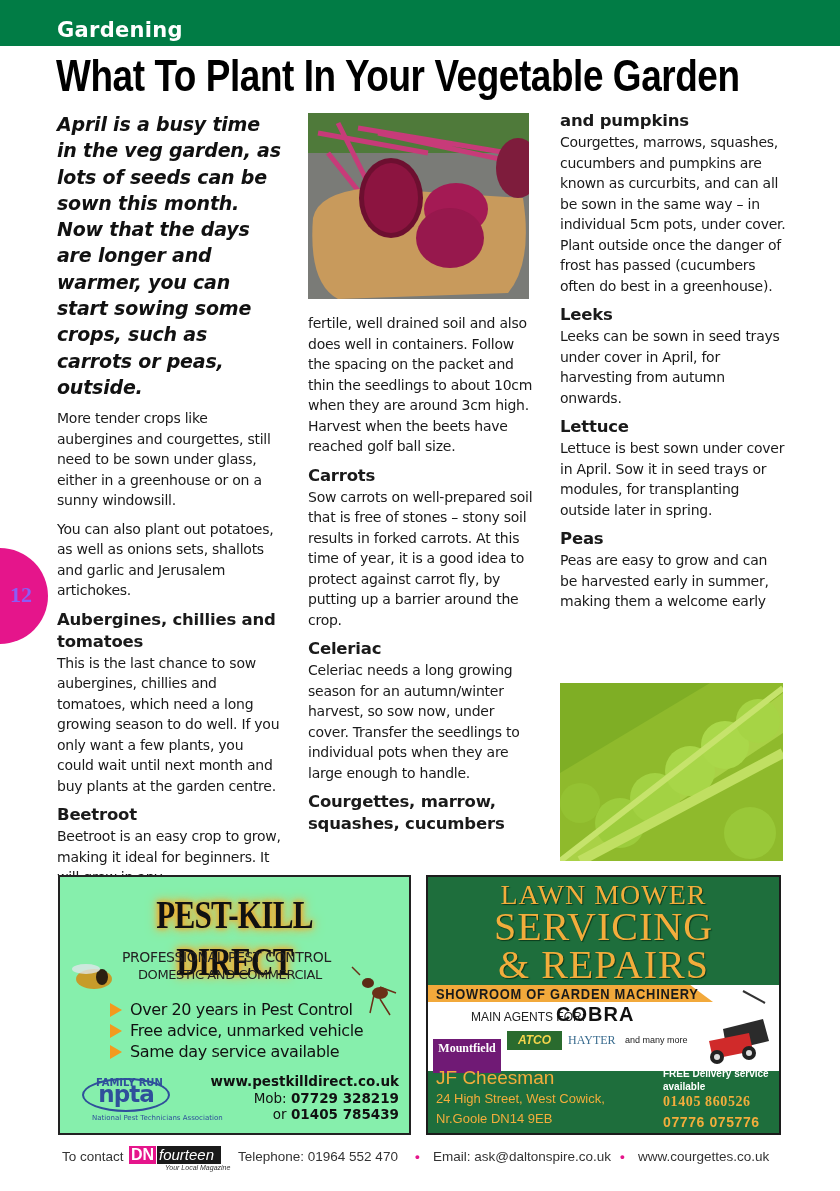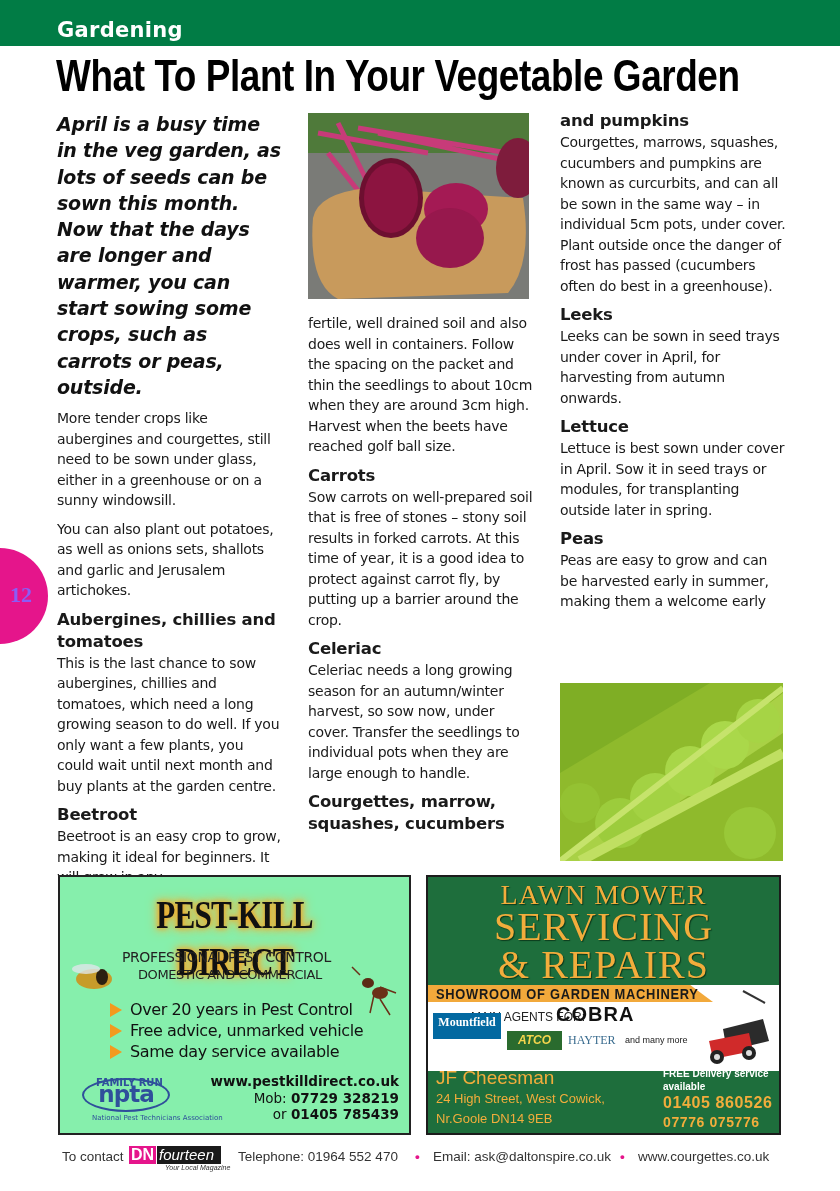--- a/index.html
+++ b/index.html
@@ -42,30 +42,30 @@
 
   .ad-lawn { position: absolute; left: 426px; top: 875px; width: 355px; height: 260px; border: 2px solid #1c1c1c; background: #1e6e3c; overflow: hidden; }
   .lawn-t1 { position: absolute; left: 0; width: 100%; top: 2px; text-align: center; font-family: "Liberation Serif", serif; font-size: 28px; color: #f2ad3c; letter-spacing: 1px; text-shadow: 1px 1px 1px #0b3a1c; }
   .lawn-t2 { position: absolute; left: 0; width: 100%; top: 26px; text-align: center; font-family: "Liberation Serif", serif; font-size: 40px; color: #f2ad3c; letter-spacing: 1px; text-shadow: 1px 1px 1px #0b3a1c; }
   .lawn-t3 { position: absolute; left: 0; width: 100%; top: 64px; text-align: center; font-family: "Liberation Serif", serif; font-size: 40px; color: #f2ad3c; letter-spacing: 1px; text-shadow: 1px 1px 1px #0b3a1c; }
   .lawn-white { position: absolute; left: 0; top: 108px; width: 100%; height: 86px; background: #fff; }
   .showroom-band { position: absolute; left: 0; top: 108px; width: 285px; height: 17px; background: #f2a93b; clip-path: polygon(0 0, 92% 0, 100% 100%, 0 100%); }
   .showroom-text { position: absolute; left: 8px; top: 109px; font-family: "Liberation Sans", sans-serif; font-weight: bold; font-size: 14px; color: #1a1a1a; letter-spacing: 0.8px; transform: scaleX(0.92); transform-origin: left; }
   .agents { position: absolute; left: 24px; top: 133px; font-family: "Liberation Sans", sans-serif; font-size: 12px; color: #222; padding-left: 19px; }
   .cobra { position: absolute; left: 128px; top: 126px; font-family: "Liberation Sans", sans-serif; font-weight: bold; font-size: 20px; letter-spacing: 1px; color: #111; }
-  .logo-mountfield { position: absolute; left: 5px; top: 136px; width: 68px; height: 26px; background: #0369a1; color: #fff; font-family: "Liberation Serif", serif; font-weight: bold; font-size: 12px; text-align: center; line-height: 19px; }
+  .logo-mountfield { position: absolute; left: 5px; top: 162px; width: 68px; height: 34px; background: #701a75; color: #fff; font-family: "Liberation Serif", serif; font-weight: bold; font-size: 12px; text-align: center; line-height: 19px; }
   .logo-atco { position: absolute; left: 79px; top: 154px; width: 55px; height: 19px; background: #2a6b2e; color: #f4d54d; font-family: "Liberation Sans", sans-serif; font-weight: bold; font-style: italic; font-size: 12px; text-align: center; line-height: 19px; }
   .logo-hayter { position: absolute; left: 140px; top: 154px; font-family: "Liberation Serif", serif; font-size: 12px; color: #3a6c8f; line-height: 19px; }
   .many-more { position: absolute; left: 197px; top: 158px; font-family: "Liberation Sans", sans-serif; font-size: 9px; color: #222; }
   .mower { position: absolute; right: 6px; top: 112px; width: 70px; height: 78px; }
   .jf-name { position: absolute; left: 8px; top: 190px; font-family: "Liberation Sans", sans-serif; font-size: 19px; color: #f2ad3c; }
   .jf-addr1 { position: absolute; left: 8px; top: 214px; font-family: "Liberation Sans", sans-serif; font-size: 13px; color: #f2ad3c; }
   .jf-addr2 { position: absolute; left: 8px; top: 234px; font-family: "Liberation Sans", sans-serif; font-size: 13px; color: #f2ad3c; }
   .free-del { position: absolute; left: 235px; top: 190px; width: 115px; font-family: "Liberation Sans", sans-serif; font-weight: bold; font-size: 10px; line-height: 13px; color: #fff; }
-  .phone1 { position: absolute; left: 235px; top: 217px; font-family: Liberation Sans, sans-serif; font-weight: bold; font-size: 16px; color: #f2ad3c; letter-spacing: 0.6px; }
+  .phone1 { position: absolute; left: 235px; top: 217px; font-family: Liberation Serif, serif; font-weight: bold; font-size: 14px; color: #f2ad3c; letter-spacing: 0.6px; }
   .phone2 { position: absolute; left: 235px; top: 237px; font-family: "Liberation Sans", sans-serif; font-weight: bold; font-size: 14px; color: #f2ad3c; letter-spacing: 0.6px; }
 
   .footer { position: absolute; left: 62px; top: 1149px; width: 720px; height: 26px; font-family: "Liberation Sans", sans-serif; font-size: 13.5px; color: #333; white-space: nowrap; }
   .footer span { position: absolute; top: 0; }
   .dn-logo { position: absolute; left: 67px; top: -3px; width: 92px; height: 26px; }
   .dn-box { position: absolute; left: 0; top: 0; height: 18px; background: #e5158b; color: #fff; font-weight: bold; font-size: 16px; line-height: 18px; padding: 0 2px; }
   .dn-rest { position: absolute; left: 28px; top: 0; height: 18px; width: 64px; background: #1a1a1a; color: #fff; font-style: italic; font-size: 15px; line-height: 18px; padding-left: 2px; }
   .dn-tag { position: absolute; left: 36px; top: 18px; font-size: 7px; font-style: italic; color: #333; }
   .dot { color: #e5158b; font-weight: bold; }
 </style>

